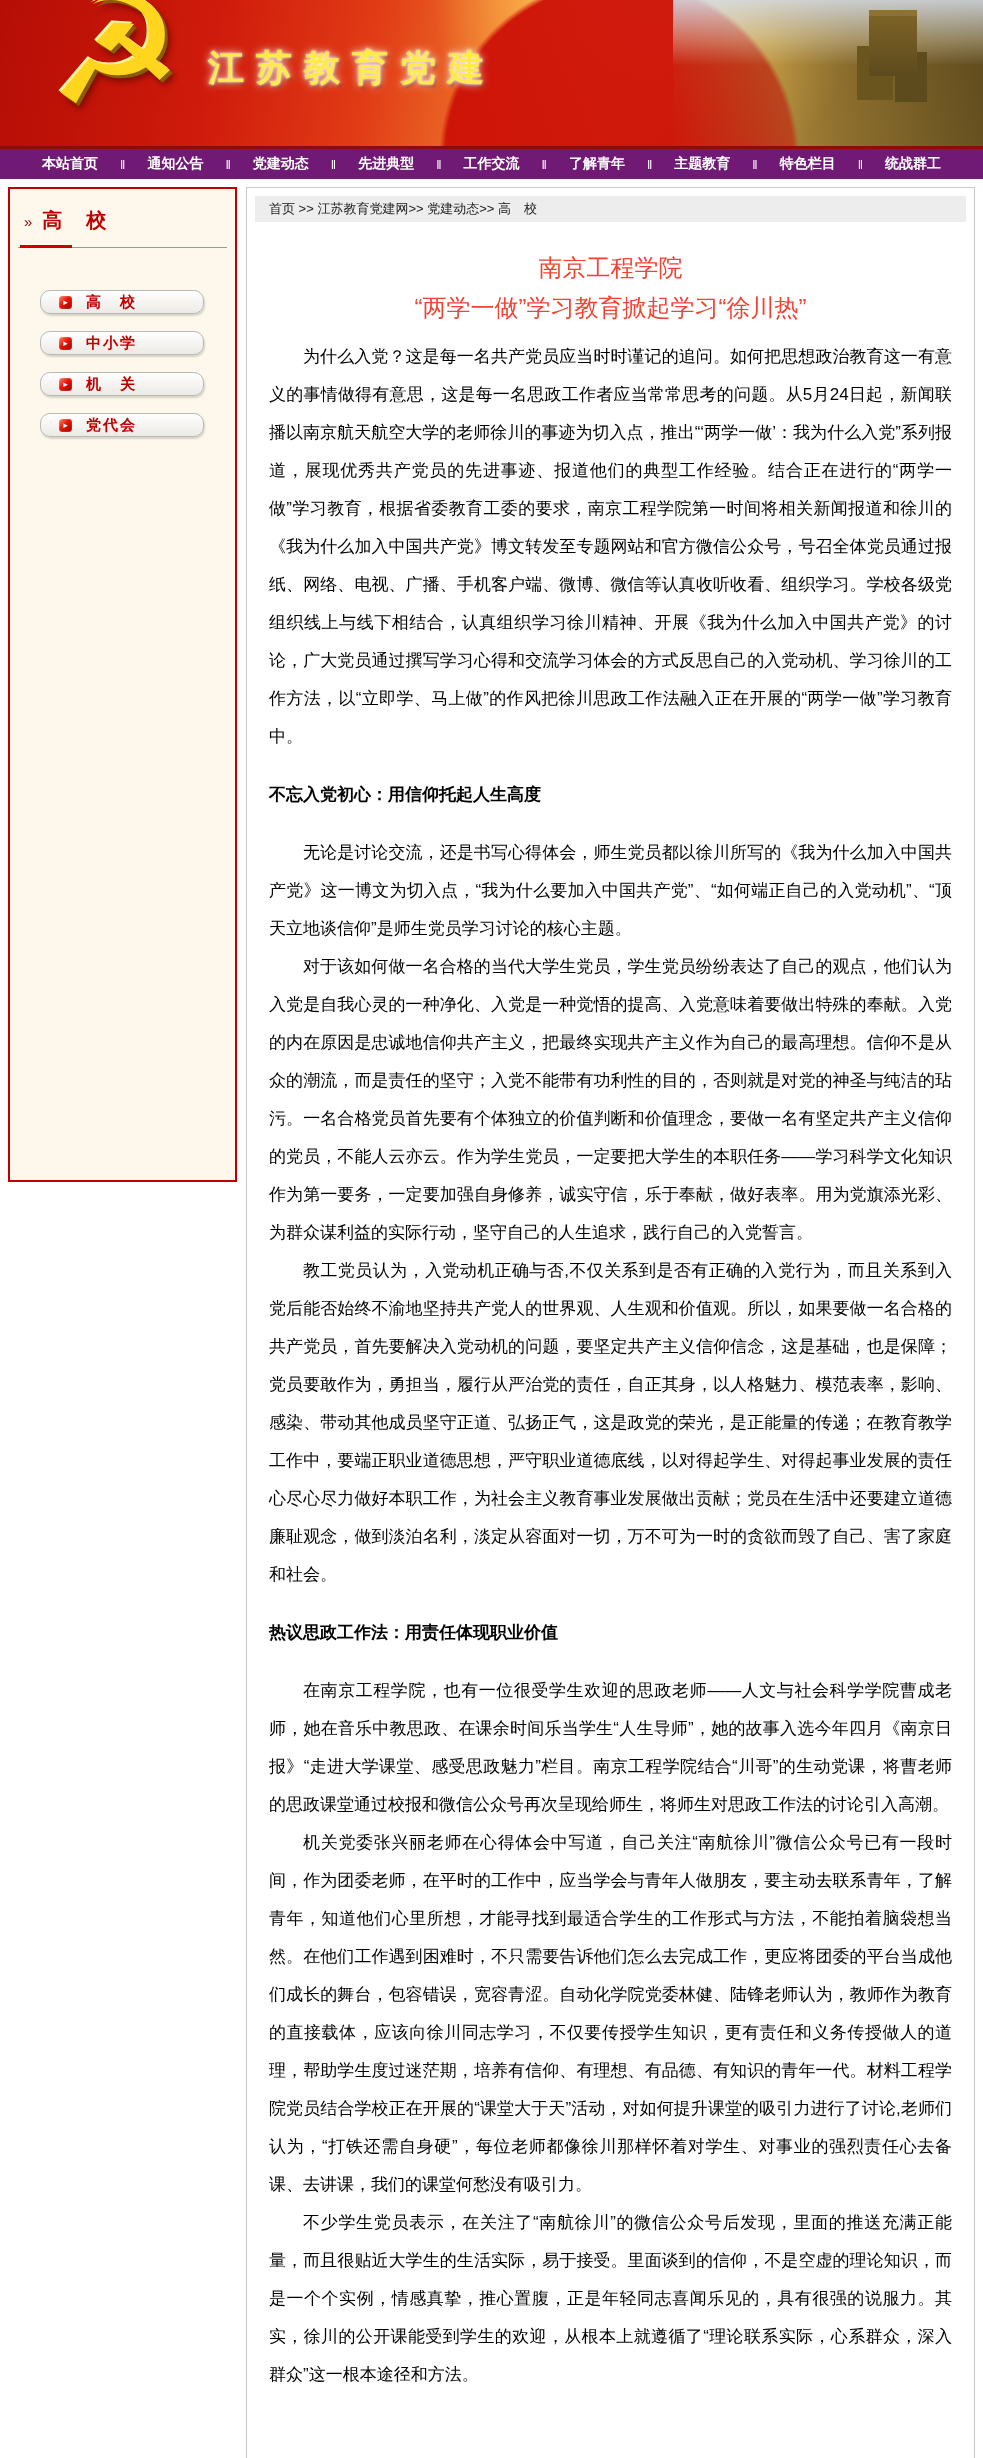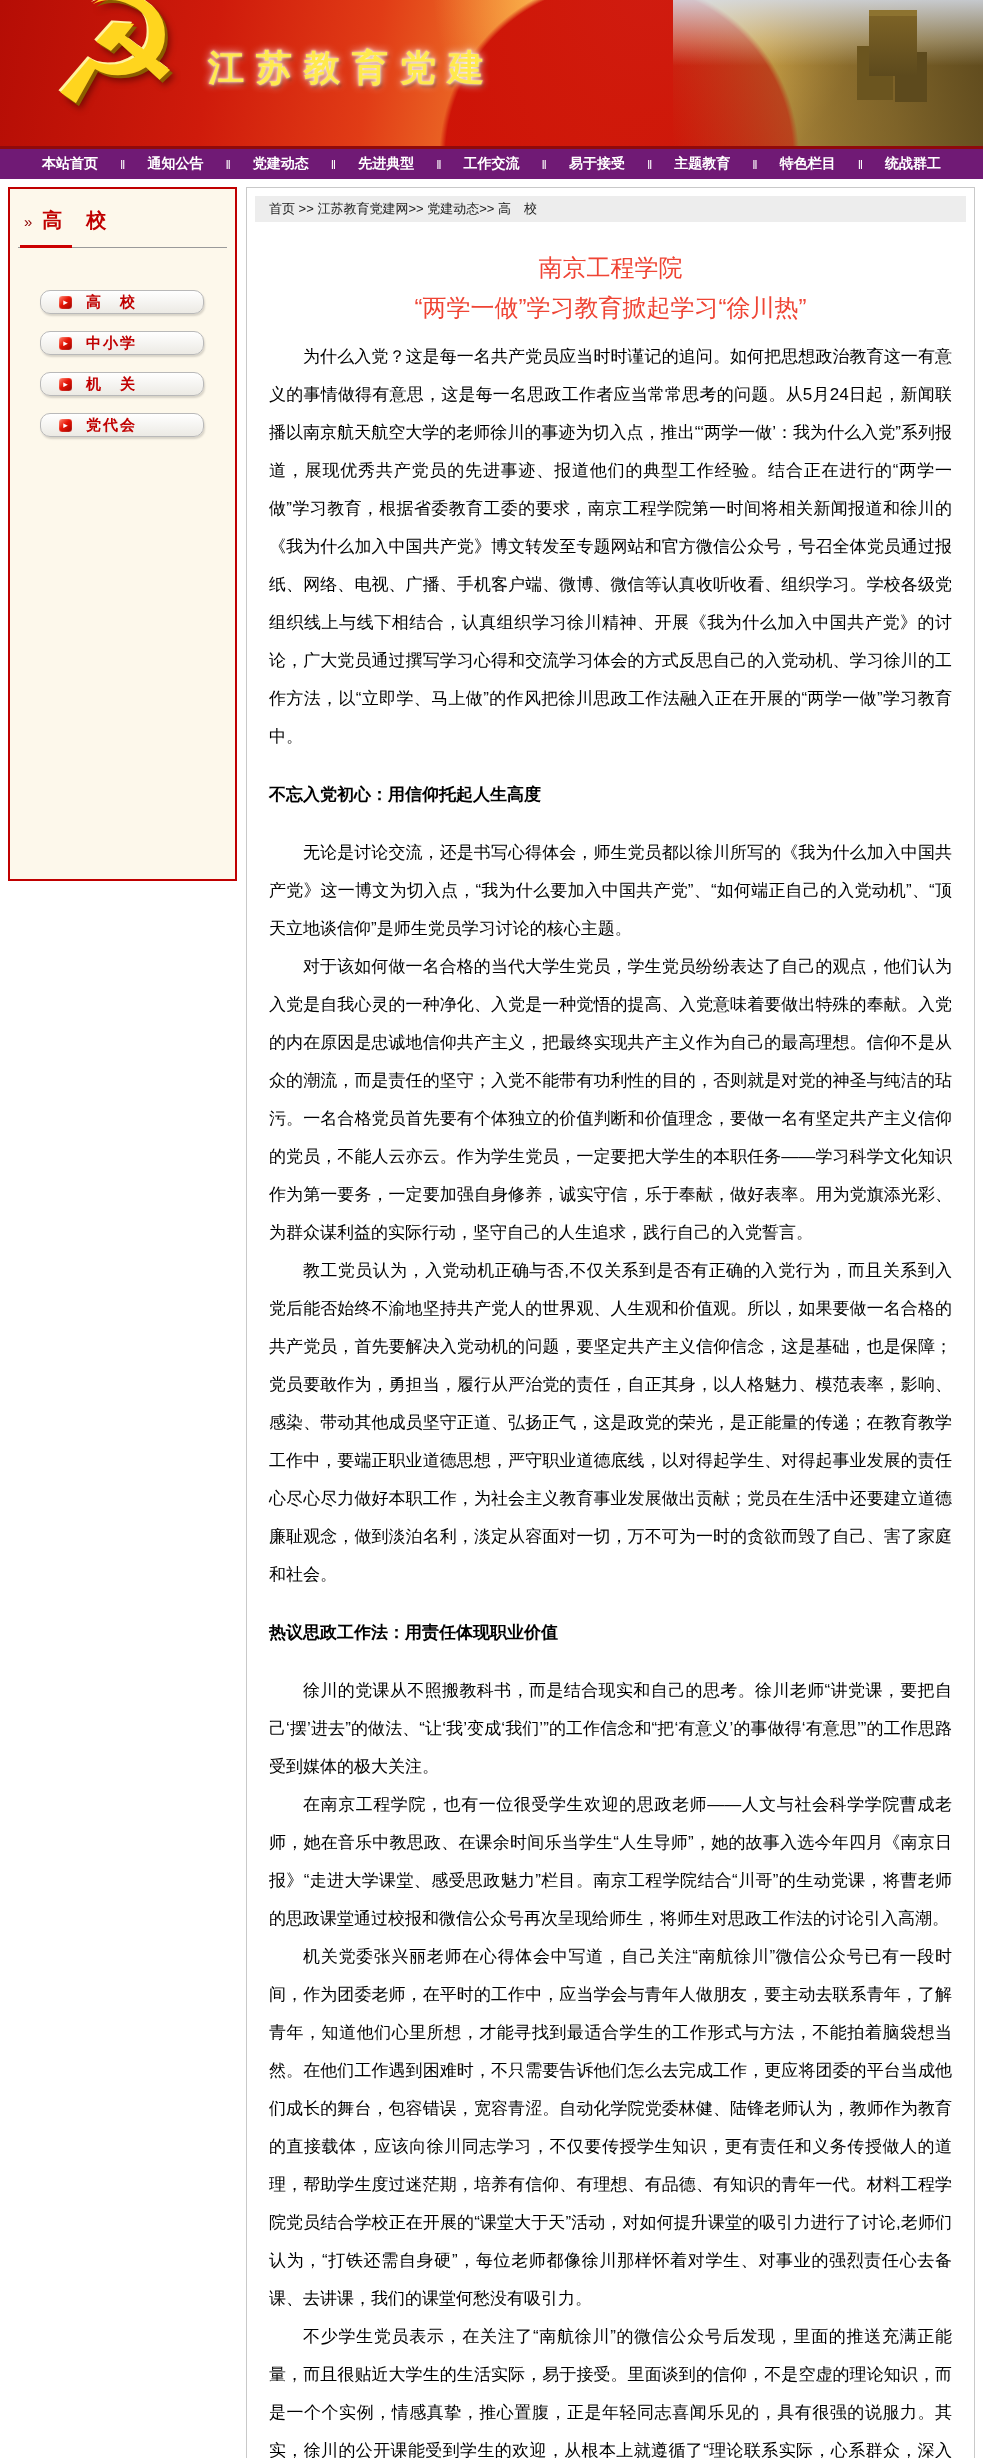--- a/index.html
+++ b/index.html
@@ -52,21 +52,21 @@
     padding: 0 42px;
   }
   .nav a { color:#fff; font-size:14px; font-weight:bold; text-decoration:none; white-space:nowrap; }
   .nav .sep { color:#ffffff; font-size:13px; }
 
   
   .content { display:flex; align-items:flex-start; margin:8px; gap:9px; }
 
   
   .sidebar {
-    width: 229px; min-width: 229px; height: 694px;
+    width: 229px; min-width: 229px; height: 995px;
     background: #fdf8eb; border: 2px solid #c00000;
   }
   .side-head { margin: 18px 10px 0 14px; font-size: 20px; font-weight: bold; color: #c00000; letter-spacing: 2px; }
   .side-head .arrow { color: #8b0000; font-size: 15px; margin-right: 8px; font-weight: normal; }
   .side-rule { position: relative; margin: 10px 8px 0 8px; height: 4px; border-bottom: 1px solid #9a9a9a; }
   .side-rule-red { position: absolute; left: 2px; top: 1px; width: 52px; height: 3px; background: #cc0000; }
   .side-menu { margin-top: 42px; display: flex; flex-direction: column; gap: 17px; padding-left: 30px; }
   .side-btn {
     width: 164px; height: 24px; border: 1px solid #b9b9b9; border-radius: 10px;
     background: linear-gradient(#ffffff, #eceae4);
@@ -113,21 +113,21 @@
     <a href="#">本站首页</a>
     <span class="sep">‖</span>
     <a href="#">通知公告</a>
     <span class="sep">‖</span>
     <a href="#">党建动态</a>
     <span class="sep">‖</span>
     <a href="#">先进典型</a>
     <span class="sep">‖</span>
     <a href="#">工作交流</a>
     <span class="sep">‖</span>
-    <a href="#">易于接受</a>
+    <a href="#">了解青年</a>
     <span class="sep">‖</span>
     <a href="#">主题教育</a>
     <span class="sep">‖</span>
     <a href="#">特色栏目</a>
     <span class="sep">‖</span>
     <a href="#">统战群工</a>
   </div>
 
 <div class="content">
 
@@ -167,21 +167,20 @@
         <div class="art-title">“两学一做”学习教育掀起学习“徐川热”</div>
       </div>
 
       <div>
           <p class="para">为什么入党？这是每一名共产党员应当时时谨记的追问。如何把思想政治教育这一有意义的事情做得有意思，这是每一名思政工作者应当常常思考的问题。从5月24日起，新闻联播以南京航天航空大学的老师徐川的事迹为切入点，推出“‘两学一做’：我为什么入党”系列报道，展现优秀共产党员的先进事迹、报道他们的典型工作经验。结合正在进行的“两学一做”学习教育，根据省委教育工委的要求，南京工程学院第一时间将相关新闻报道和徐川的《我为什么加入中国共产党》博文转发至专题网站和官方微信公众号，号召全体党员通过报纸、网络、电视、广播、手机客户端、微博、微信等认真收听收看、组织学习。学校各级党组织线上与线下相结合，认真组织学习徐川精神、开展《我为什么加入中国共产党》的讨论，广大党员通过撰写学习心得和交流学习体会的方式反思自己的入党动机、学习徐川的工作方法，以“立即学、马上做”的作风把徐川思政工作法融入正在开展的“两学一做”学习教育中。</p>
           <h3 class="section-heading">不忘入党初心：用信仰托起人生高度</h3>
           <p class="para">无论是讨论交流，还是书写心得体会，师生党员都以徐川所写的《我为什么加入中国共产党》这一博文为切入点，“我为什么要加入中国共产党”、“如何端正自己的入党动机”、“顶天立地谈信仰”是师生党员学习讨论的核心主题。</p>
           <p class="para">对于该如何做一名合格的当代大学生党员，学生党员纷纷表达了自己的观点，他们认为入党是自我心灵的一种净化、入党是一种觉悟的提高、入党意味着要做出特殊的奉献。入党的内在原因是忠诚地信仰共产主义，把最终实现共产主义作为自己的最高理想。信仰不是从众的潮流，而是责任的坚守；入党不能带有功利性的目的，否则就是对党的神圣与纯洁的玷污。一名合格党员首先要有个体独立的价值判断和价值理念，要做一名有坚定共产主义信仰的党员，不能人云亦云。作为学生党员，一定要把大学生的本职任务——学习科学文化知识作为第一要务，一定要加强自身修养，诚实守信，乐于奉献，做好表率。用为党旗添光彩、为群众谋利益的实际行动，坚守自己的人生追求，践行自己的入党誓言。</p>
           <p class="para">教工党员认为，入党动机正确与否,不仅关系到是否有正确的入党行为，而且关系到入党后能否始终不渝地坚持共产党人的世界观、人生观和价值观。所以，如果要做一名合格的共产党员，首先要解决入党动机的问题，要坚定共产主义信仰信念，这是基础，也是保障；党员要敢作为，勇担当，履行从严治党的责任，自正其身，以人格魅力、模范表率，影响、感染、带动其他成员坚守正道、弘扬正气，这是政党的荣光，是正能量的传递；在教育教学工作中，要端正职业道德思想，严守职业道德底线，以对得起学生、对得起事业发展的责任心尽心尽力做好本职工作，为社会主义教育事业发展做出贡献；党员在生活中还要建立道德廉耻观念，做到淡泊名利，淡定从容面对一切，万不可为一时的贪欲而毁了自己、害了家庭和社会。</p>
           <h3 class="section-heading">热议思政工作法：用责任体现职业价值</h3>
-          <p class="para">徐川的党课从不照搬教科书，而是结合现实和自己的思考。徐川老师“讲党课，要把自己‘摆’进去”的做法、“让‘我’变成‘我们’”的工作信念和“把‘有意义’的事做得‘有意思’”的工作思路受到媒体的极大关注。</p>
           <p class="para">在南京工程学院，也有一位很受学生欢迎的思政老师——人文与社会科学学院曹成老师，她在音乐中教思政、在课余时间乐当学生“人生导师”，她的故事入选今年四月《南京日报》“走进大学课堂、感受思政魅力”栏目。南京工程学院结合“川哥”的生动党课，将曹老师的思政课堂通过校报和微信公众号再次呈现给师生，将师生对思政工作法的讨论引入高潮。</p>
           <p class="para">机关党委张兴丽老师在心得体会中写道，自己关注“南航徐川”微信公众号已有一段时间，作为团委老师，在平时的工作中，应当学会与青年人做朋友，要主动去联系青年，了解青年，知道他们心里所想，才能寻找到最适合学生的工作形式与方法，不能拍着脑袋想当然。在他们工作遇到困难时，不只需要告诉他们怎么去完成工作，更应将团委的平台当成他们成长的舞台，包容错误，宽容青涩。自动化学院党委林健、陆锋老师认为，教师作为教育的直接载体，应该向徐川同志学习，不仅要传授学生知识，更有责任和义务传授做人的道理，帮助学生度过迷茫期，培养有信仰、有理想、有品德、有知识的青年一代。材料工程学院党员结合学校正在开展的“课堂大于天”活动，对如何提升课堂的吸引力进行了讨论,老师们认为，“打铁还需自身硬”，每位老师都像徐川那样怀着对学生、对事业的强烈责任心去备课、去讲课，我们的课堂何愁没有吸引力。</p>
           <p class="para">不少学生党员表示，在关注了“南航徐川”的微信公众号后发现，里面的推送充满正能量，而且很贴近大学生的生活实际，易于接受。里面谈到的信仰，不是空虚的理论知识，而是一个个实例，情感真挚，推心置腹，正是年轻同志喜闻乐见的，具有很强的说服力。其实，徐川的公开课能受到学生的欢迎，从根本上就遵循了“理论联系实际，心系群众，深入群众”这一根本途径和方法。</p>
         </div>
 
     </div>
   </div>
 </div>
 
 </body></html>

